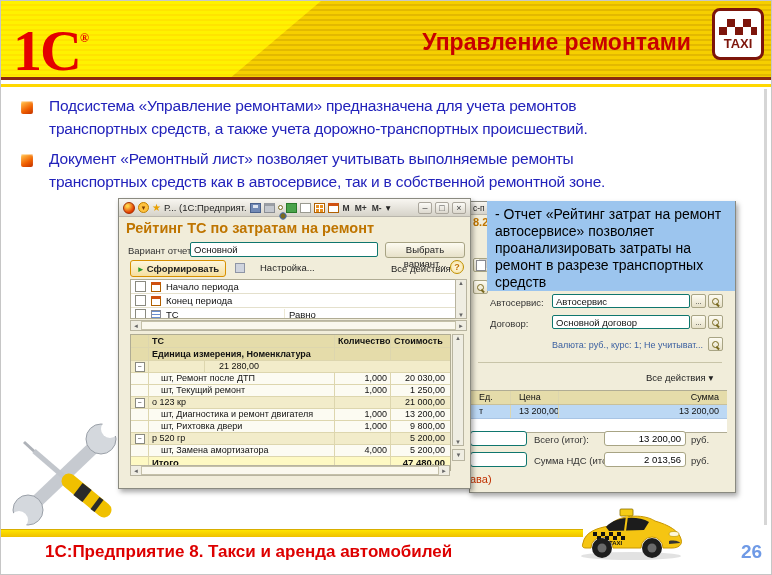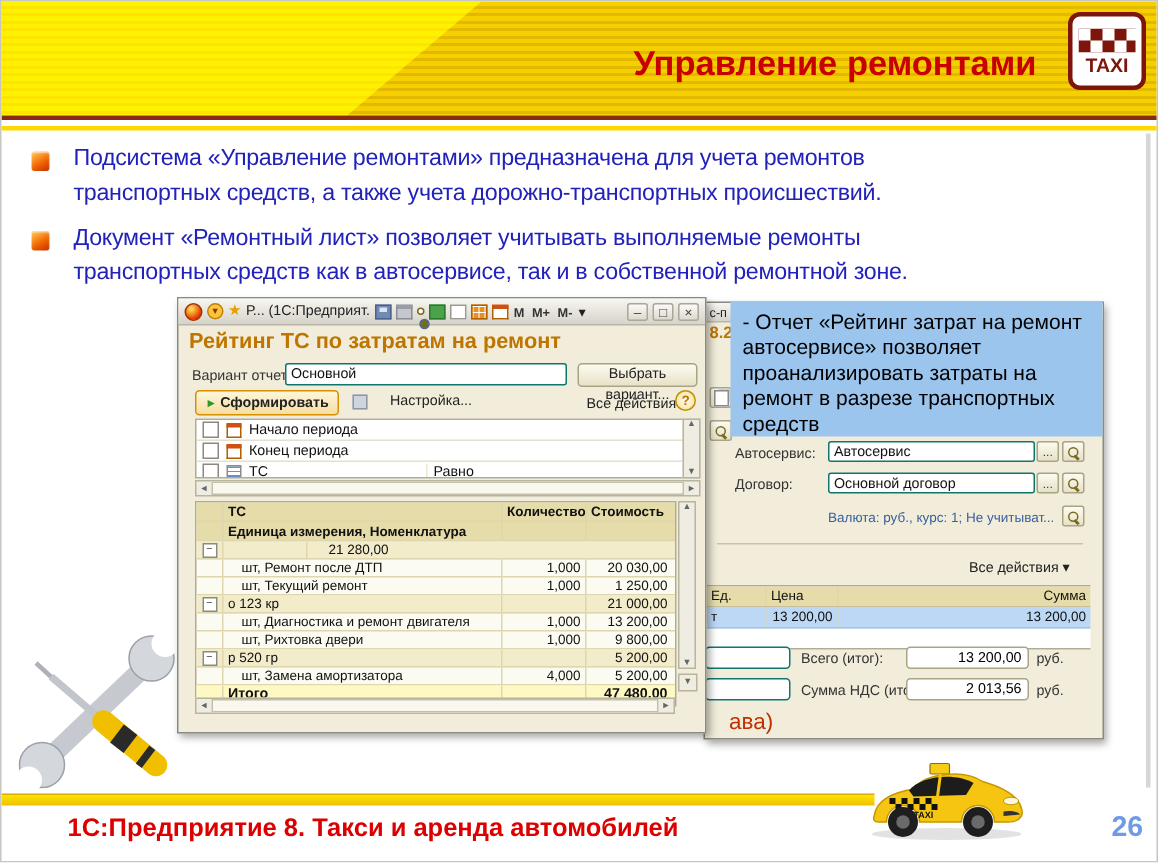--- a/index.html
+++ b/index.html
@@ -136,27 +136,27 @@
     transform:rotate(45deg);transform-origin:0 0;}
   .ico-copy{width:8px;height:9px;background:#fff;border:1px solid #8a8a90;box-shadow:2px -2px 0 -1px #cfcfc8;}
   .w2-label{position:absolute;font-size:9.5px;color:#333;}
   .w2-link{position:absolute;font-size:9px;color:#3a5fa0;white-space:nowrap;}
   .w2-sep{position:absolute;left:8px;top:160px;width:244px;border-top:1px solid #c8c4a8;}
   .w2-table{position:absolute;left:1px;top:188px;width:256px;font-size:9px;color:#111;
     border-top:1px solid #b0ac94;border-bottom:1px solid #b0ac94;background:#fff;}
   .w2-trow{display:flex;height:13px;line-height:13px;}
   .w2-trow.hdr{background:#e5dcaa;border-bottom:1px solid #c8c09a;}
   .w2-trow.sel{background:#bcd8f4;border-bottom:1px solid #a8c4e4;}
-  .w2c{box-sizing:border-box;overflow:hidden;white-space:nowrap;padding:0 3px;}
+  .w2c{box-sizing:border-box;overflow:hidden;white-space:nowrap;padding:0 8px;}
   .w2c.unit{width:40px;border-right:1px solid #ddd6ae;}
   .w2c.price{width:48px;border-right:1px solid #ddd6ae;text-align:right;}
   .w2c.sum{flex:1;text-align:right;}
   .w2-valbox{position:absolute;background:#fff;border:1px solid #a8a484;border-radius:3px;
     font-size:9.5px;text-align:right;padding:1px 4px;box-sizing:border-box;overflow:hidden;}
-  .w2-red{position:absolute;left:16px;top:271px;font-size:15px;color:#c03000;}
+  .w2-red{position:absolute;left:0;top:271px;font-size:11px;color:#c03000;}
 
   
   .callout{position:absolute;left:486px;top:200px;width:248px;height:90px;background:#9cc5ee;
     z-index:3;box-sizing:border-box;padding:5px 8px;font-size:14px;line-height:1.22;color:#000;}
 
   
   .footer-rule{position:absolute;left:0;top:528px;width:582px;height:7px;
     background:linear-gradient(#ffe400,#eec000);border-top:1px solid #d8ae00;}
   .footer-text{position:absolute;left:44px;top:541px;font-size:17px;font-weight:bold;color:#dd0000;white-space:nowrap;}
   .page-num{position:absolute;left:740px;top:540px;font-size:19px;font-weight:bold;color:#6f9ae6;}
@@ -164,20 +164,21 @@
   .car-img{position:absolute;left:572px;top:500px;}
   .edge-line{position:absolute;left:763px;top:88px;width:3px;height:436px;background:#d6d6d6;}
 </style>
 </head>
 <body>
 
 <div class="slide">
 
   <div class="header">
     <div class="header-bright"></div>
+    <div class="logo-1c"><span>1С</span><span class="logo-reg">®</span></div>
     <div class="slide-title">Управление ремонтами</div>
     <div class="taxi-logo">
       <div class="taxi-checker"></div>
       <div class="taxi-text">TAXI</div>
     </div>
   </div>
   <div class="rule-yellow"></div>
 
   <div class="bullets">
     <div class="bullet-row">

